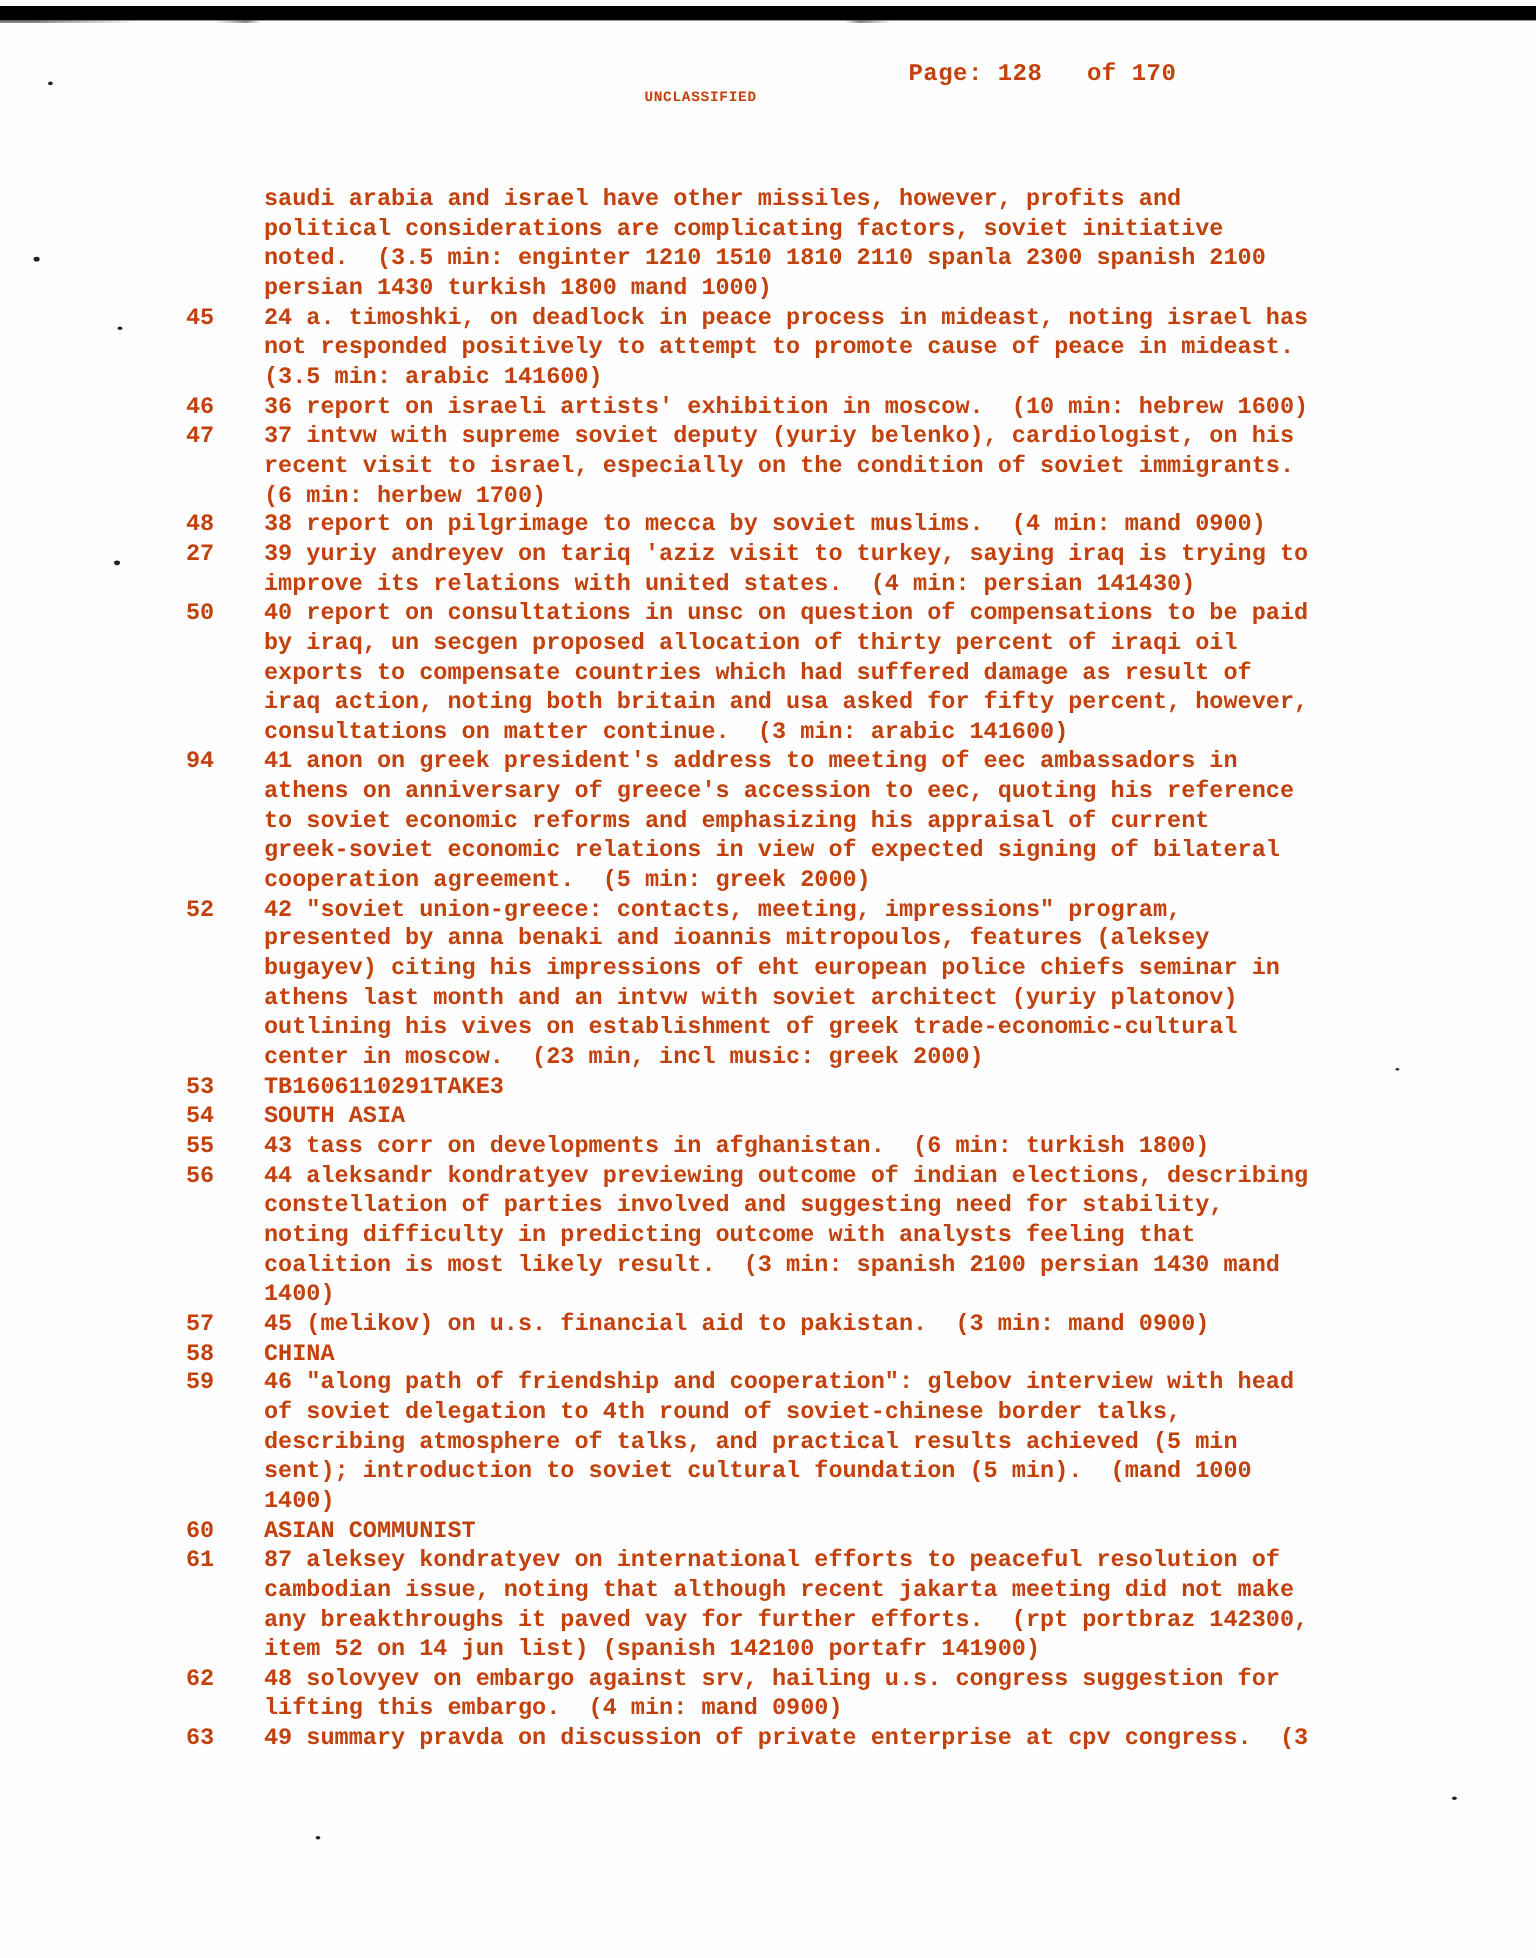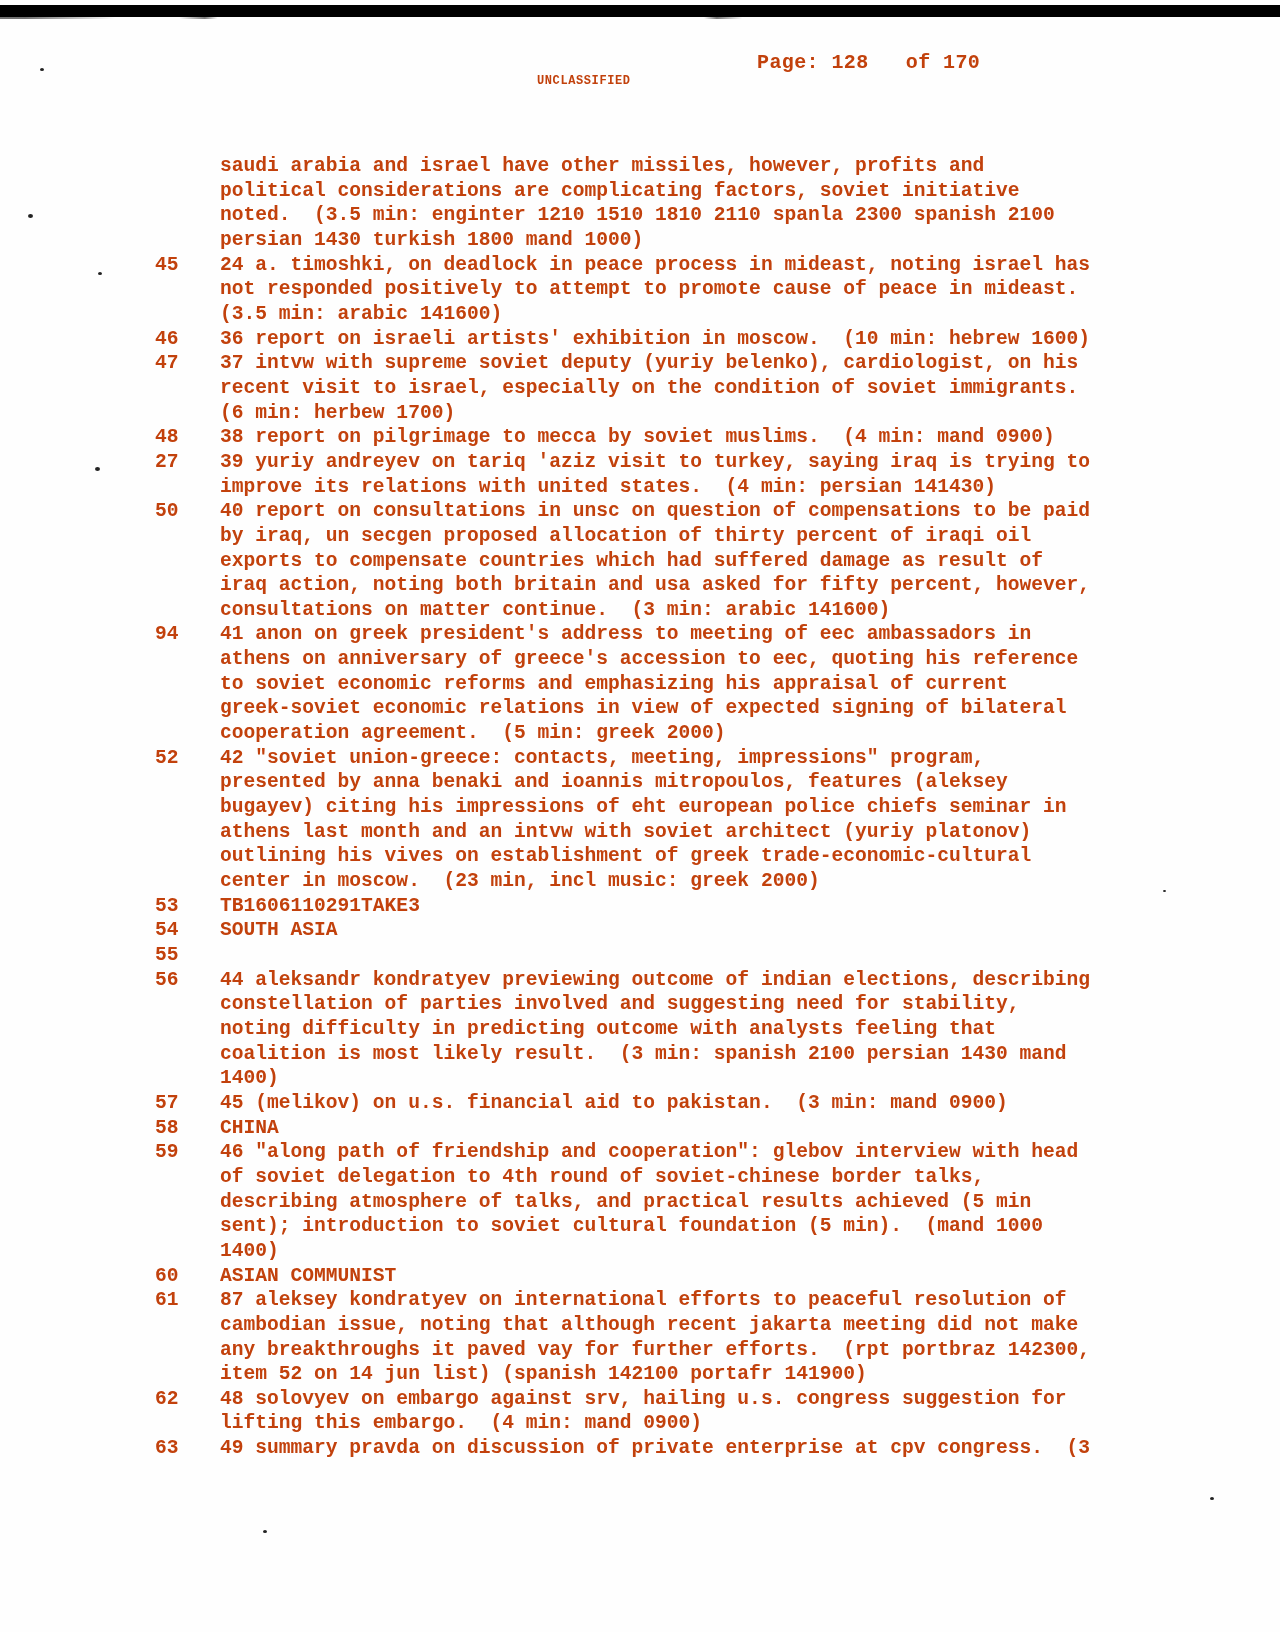--- a/index.html
+++ b/index.html
@@ -90,20 +90,21 @@
       <div class="row">
         <span class="num">53</span>
         <div class="lines"><div>TB1606110291TAKE3</div></div>
       </div>
       <div class="row">
         <span class="num">54</span>
         <div class="lines"><div>SOUTH ASIA</div></div>
       </div>
       <div class="row">
         <span class="num">55</span>
+        <div class="lines"><div>43 tass corr on developments in afghanistan.  (6 min: turkish 1800)</div></div>
       </div>
       <div class="row">
         <span class="num">56</span>
         <div class="lines"><div>44 aleksandr kondratyev previewing outcome of indian elections, describing</div><div>constellation of parties involved and suggesting need for stability,</div><div>noting difficulty in predicting outcome with analysts feeling that</div><div>coalition is most likely result.  (3 min: spanish 2100 persian 1430 mand</div><div>1400)</div></div>
       </div>
       <div class="row">
         <span class="num">57</span>
         <div class="lines"><div>45 (melikov) on u.s. financial aid to pakistan.  (3 min: mand 0900)</div></div>
       </div>
       <div class="row">

